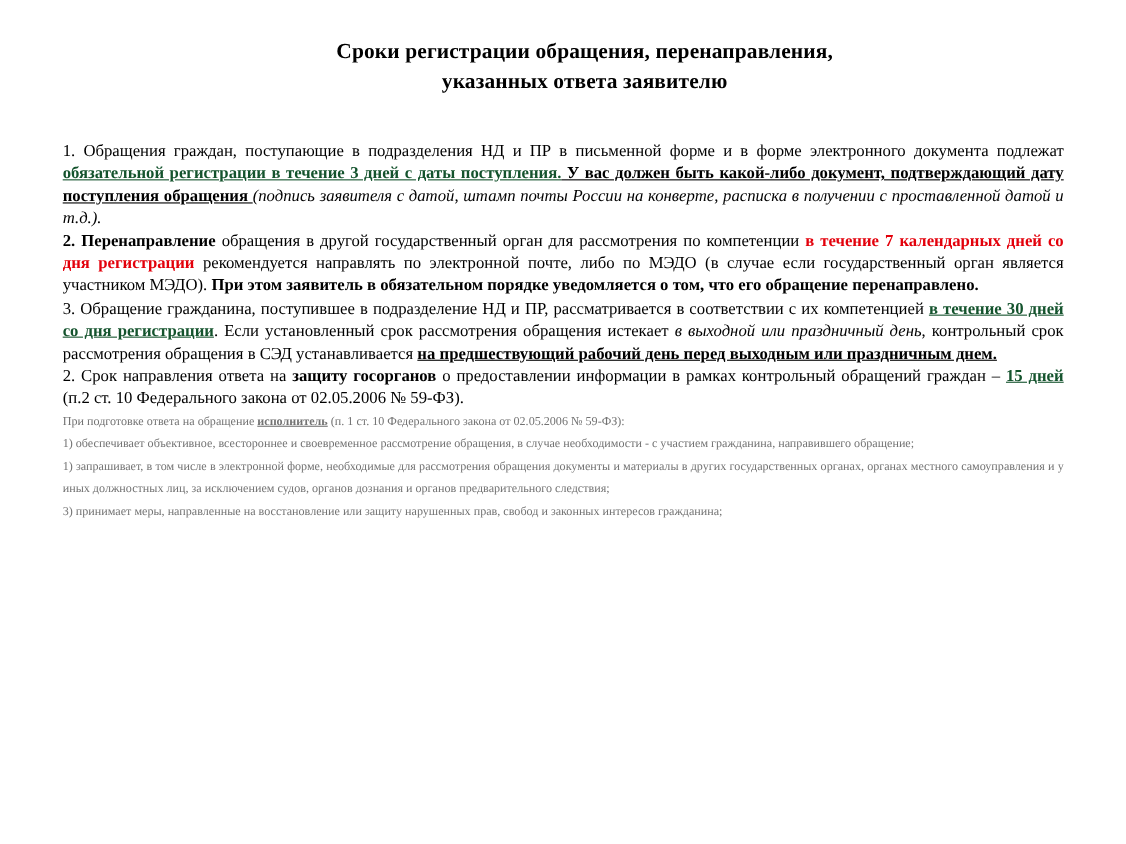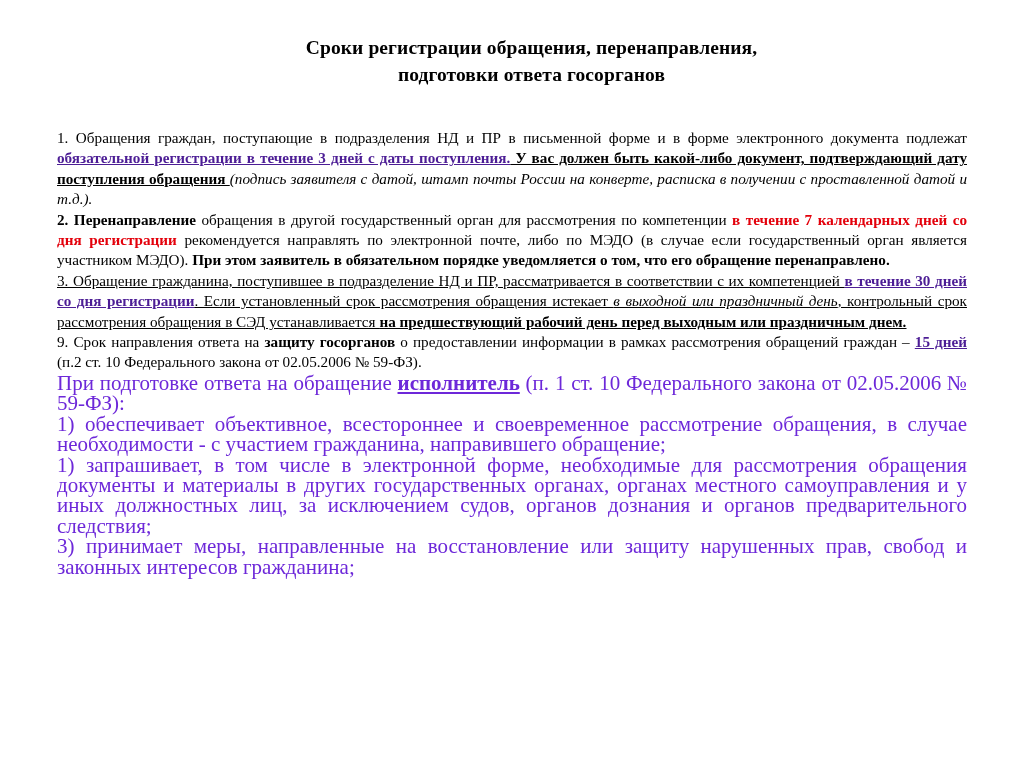--- a/index.html
+++ b/index.html
@@ -48,60 +48,60 @@
     font-size: 15.2px;
     line-height: 20.4px;
     text-align: justify;
     text-justify: inter-word;
     color: #000;
   }
 
   
   .gap-1 { margin-top: 0; }
   .gap-2 { margin-top: 20px; }
-  .gap-3 { margin-top: 20px; text-decoration: underline; }
+  .gap-3 { margin-top: 20px; }
   .gap-4 { margin-top: 21px; }
   .gap-5 { margin-top: 22px; }
 
   p.tight {
     margin: 0;
-    font-size: 21px;
+    font-size: 11px;
     line-height: 20.4px;
     text-align: justify;
-    color: #6d28d9;
+    color: #737373;
   }
 
   
   .b   { font-weight: bold; }
   .i   { font-style: italic; }
   .rb  { color: #e3000b; font-weight: bold; }
-  .rbu { color: #4c1d95; font-weight: bold; text-decoration: underline; }
+  .rbu { color: #14532d; font-weight: bold; text-decoration: underline; }
   .bu  { font-weight: bold; text-decoration: underline; }
 
   .last-list p.tight { text-align: justify; }
 </style>
 </head>
 <body>
 
 <div class="slide">
 
   <div class="title-block">
     <div class="title-line">Сроки регистрации обращения, перенаправления,</div>
-    <div class="title-line">подготовки ответа госорганов</div>
+    <div class="title-line">указанных ответа заявителю</div>
   </div>
 
   <div class="body-block">
 
     <p class="para gap-1"><span>1. Обращения граждан, поступающие в подразделения НД и ПР в письменной форме и в форме электронного документа подлежат </span><span class="rbu">обязательной регистрации в течение 3 дней с даты поступления.</span><span class="bu"> У вас должен быть какой-либо документ, подтверждающий дату поступления обращения </span><span class="i">(подпись заявителя с датой, штамп почты России на конверте, расписка в получении с проставленной датой и т.д.).</span></p>
 
     <p class="para gap-2"><span class="b">2. </span><span class="b">Перенаправление</span><span> обращения в другой государственный орган для рассмотрения по компетенции </span><span class="rb">в течение 7 календарных дней со дня регистрации</span><span> рекомендуется направлять по электронной почте, либо по МЭДО (в случае если государственный орган является участником МЭДО). </span><span class="b">При этом заявитель в обязательном порядке уведомляется о том, что его обращение перенаправлено.</span></p>
 
     <p class="para gap-3"><span>3. Обращение гражданина, поступившее в подразделение НД и ПР, рассматривается в соответствии с их компетенцией </span><span class="rbu">в течение 30 дней со дня регистрации</span><span>. Если установленный срок рассмотрения обращения истекает </span><span class="i">в выходной или праздничный день</span><span>, контрольный срок рассмотрения обращения в СЭД устанавливается </span><span class="bu">на предшествующий рабочий день перед выходным или праздничным днем.</span></p>
 
-    <p class="para gap-4"><span>9. Срок направления ответа на </span><span class="b">защиту госорганов</span><span> о предоставлении информации в рамках рассмотрения обращений граждан – </span><span class="rbu">15 дней</span><span> (п.2 ст. 10 Федерального закона от 02.05.2006 № 59-ФЗ).</span></p>
+    <p class="para gap-4"><span>2. Срок направления ответа на </span><span class="b">защиту госорганов</span><span> о предоставлении информации в рамках контрольный обращений граждан – </span><span class="rbu">15 дней</span><span> (п.2 ст. 10 Федерального закона от 02.05.2006 № 59-ФЗ).</span></p>
 
     <div class="last-list">
       <p class="tight gap-5"><span>При подготовке ответа на обращение </span><span class="bu">исполнитель</span><span> (п. 1 ст. 10 Федерального закона от 02.05.2006 № 59-ФЗ):</span></p>
 
       <p class="tight">1) обеспечивает объективное, всестороннее и своевременное рассмотрение обращения, в случае необходимости - с участием гражданина, направившего обращение;</p>
       <p class="tight">1) запрашивает, в том числе в электронной форме, необходимые для рассмотрения обращения документы и материалы в других государственных органах, органах местного самоуправления и у иных должностных лиц, за исключением судов, органов дознания и органов предварительного следствия;</p>
       <p class="tight">3) принимает меры, направленные на восстановление или защиту нарушенных прав, свобод и законных интересов гражданина;</p>
     </div>
 
   </div>

